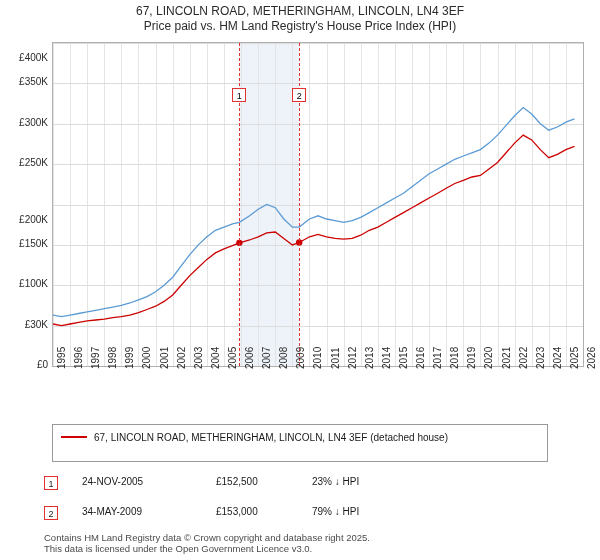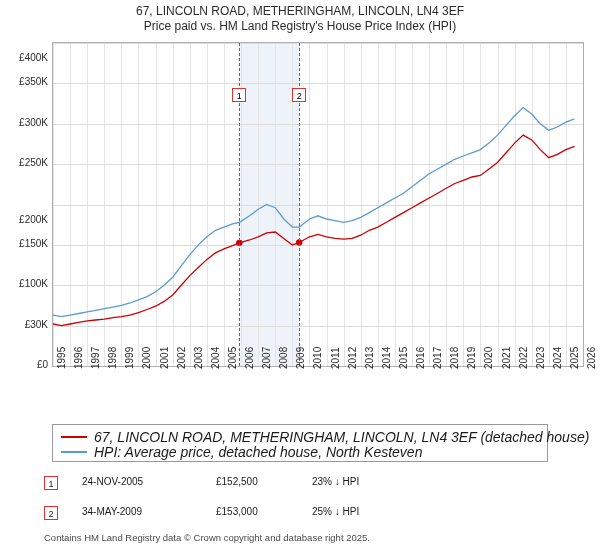--- a/index.html
+++ b/index.html
@@ -120,24 +120,23 @@
   }
   .legend-swatch {
     width: 26px;
     height: 0;
     border-top-width: 2px;
     border-top-style: solid;
     margin-right: 7px;
     flex: none;
   }
   .legend-text {
-    font-size: 14px;
+    font-size: 10px;
     color: #1a1a1a;
     white-space: nowrap;
-    font-style: italic;
   }
   
   .ann {
     position: absolute;
     left: 44px;
     font-size: 10px;
     color: #1a1a1a;
   }
   .ann .cell-date { position: absolute; left: 38px; white-space: nowrap; }
   .ann .cell-price { position: absolute; left: 172px; white-space: nowrap; }
@@ -227,42 +226,39 @@
       <div class="marker-box" style="left: 179.355px; top: 45px;">1</div>
       <div class="marker-line" style="left: 246px;"></div>
       <div class="marker-box" style="left: 239.194px; top: 45px;">2</div>
     </div>
 
   <div class="legend">
     <div class="legend-row">
       <span class="legend-swatch" style="border-top-color:#cc0000"></span>
       <span class="legend-text">67, LINCOLN ROAD, METHERINGHAM, LINCOLN, LN4 3EF (detached house)</span>
     </div>
-    <div class="legend-row">
-      <span class="legend-swatch" style="border-top-color:#5b9bd5"></span>
-      <span class="legend-text">HPI: Average price, detached house, North Kesteven</span>
-    </div>
   </div>
 
   <div class="ann" style="top:476px">
     <span class="ann-box">1</span>
     <span class="cell-date">24-NOV-2005</span>
     <span class="cell-price">£152,500</span>
     <span class="cell-hpi">23% ↓ HPI</span>
   </div>
 
   <div class="ann" style="top:506px">
     <span class="ann-box">2</span>
     <span class="cell-date">34-MAY-2009</span>
     <span class="cell-price">£153,000</span>
-    <span class="cell-hpi">25% ↓ HPI</span>
+    <span class="cell-hpi">79% ↓ HPI</span>
   </div>
 
   <div class="footer">
     <div>Contains HM Land Registry data © Crown copyright and database right 2025.</div>
+    <div>This data is licensed under the Open Government Licence v3.0.</div>
   </div>
 
 <div class="xlabel" style="left: 56px; top: 369px;">1995</div>
     <div class="xlabel" style="left: 73.0968px; top: 369px;">1996</div>
     <div class="xlabel" style="left: 90.1935px; top: 369px;">1997</div>
     <div class="xlabel" style="left: 107.29px; top: 369px;">1998</div>
     <div class="xlabel" style="left: 124.387px; top: 369px;">1999</div>
     <div class="xlabel" style="left: 141.484px; top: 369px;">2000</div>
     <div class="xlabel" style="left: 158.581px; top: 369px;">2001</div>
     <div class="xlabel" style="left: 175.677px; top: 369px;">2002</div>

